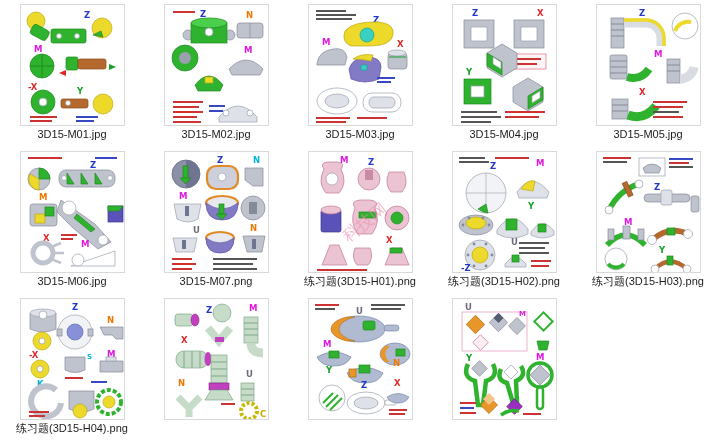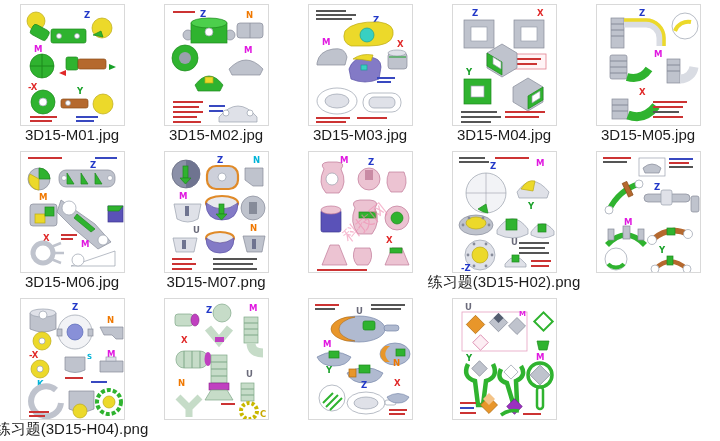--- a/index.html
+++ b/index.html
@@ -1,20 +1,20 @@
 <!DOCTYPE html>
 <html><head>
 <meta charset="utf-8">
 <style>
   html,body{margin:0;padding:0;background:#ffffff;}
   body{width:720px;height:441px;font-family:"Liberation Sans","DejaVu Sans",sans-serif;overflow:hidden;}
   .grid{display:grid;grid-template-columns:repeat(5,144px);grid-auto-rows:147px;width:720px;}
   .cell{display:flex;flex-direction:column;align-items:center;padding-top:4px;box-sizing:border-box;cursor:default;}
   .thumb{width:105px;height:122px;background:#fff;border:1px solid #d9d9d9;box-sizing:border-box;position:relative;overflow:hidden;}
-  .label{font-size:15px;color:#1c1c1c;margin-top:2px;white-space:nowrap;line-height:13px;text-align:center;}
+  .label{font-size:11px;color:#1c1c1c;margin-top:2px;white-space:nowrap;line-height:13px;text-align:center;}
   svg{display:block;}
   
   .g{fill:#2fb32f;stroke:#1d8a1d;stroke-width:.7}
   .g2{fill:#4ccf4c;stroke:#1d8a1d;stroke-width:.7}
   .y{fill:#ecd92a;stroke:#bba915;stroke-width:.7}
   .mt{fill:#bfc3cd;stroke:#868b99;stroke-width:.7}
   .mt2{fill:#dfe1e8;stroke:#9aa0ae;stroke-width:.7}
   .pu{fill:#837ac6;stroke:#5a52a8;stroke-width:.7}
   .pu2{fill:#5a52b8;stroke:#3c3690;stroke-width:.7}
   .pk{fill:#ecc3d2;stroke:#c07898;stroke-width:.7}
@@ -299,20 +299,21 @@
           <circle class="g" cx="88" cy="66" r="6"></circle>
         <text class="ax" x="77" y="91" fill="#e02828">X</text>
         <path class="pk" d="M13 113 l8 -20 h9 l8 20 z"></path>
         <path class="pk" d="M46 96 q-4 10 2 17 h11 q6 -7 2 -17 z"></path>
         <path class="pk" d="M76 113 l7 -17 h10 l7 17 z"></path>
           <rect class="g" x="81" y="96" width="12" height="5"></rect>
         <rect class="tr" x="8" y="117" width="50" height="2"></rect>
         <text transform="rotate(-38 50 72)" x="30" y="80" fill="#f08bb0" opacity=".6" font-size="17" font-family="DejaVu Sans,sans-serif">科技网</text>
       </svg>
     </div>
+    <div class="label">练习题(3D15-H01).png</div>
   </div>
 
   <div class="cell">
     <div class="thumb">
       <svg width="103" height="120" viewBox="0 0 103 120">
         <rect class="td" x="6" y="5" width="26" height="2"></rect>
           <rect class="td" x="6" y="9" width="30" height="2"></rect>
           <rect class="tr" x="42" y="5" width="34" height="2"></rect>
         <text class="ax" x="37" y="17" fill="#2238c8">Z</text>
         <circle class="wire" cx="33" cy="41" r="20"></circle>
@@ -384,20 +385,21 @@
           <rect class="g" x="70" y="76" width="8" height="7"></rect>
         <circle class="wh" cx="19" cy="107" r="11"></circle>
           <path d="M11 112 a11 11 0 0 0 16 0" stroke="#2fb32f" stroke-width="4" fill="none"></path>
         <text class="ax" x="62" y="101" fill="#18a028">Y</text>
         <path d="M58 117 q15 -15 32 0" stroke="#b5692e" stroke-width="4.5" fill="none"></path>
         <circle class="wh" cx="58" cy="117" r="4"></circle>
           <circle class="wh" cx="90" cy="117" r="4"></circle>
           <rect class="g" x="70" y="104" width="6" height="9"></rect>
       </svg>
     </div>
+    <div class="label">练习题(3D15-H03).png</div>
   </div>
 
   <div class="cell">
     <div class="thumb">
       <svg width="103" height="120" viewBox="0 0 103 120">
         <path class="mt" d="M9 14 h26 v16 q-13 6 -26 0 z"></path>
           <ellipse class="mt2" cx="22" cy="14" rx="13" ry="4"></ellipse>
           <circle class="wh" cx="22" cy="16" r="4"></circle>
         <circle class="y" cx="21" cy="42" r="9"></circle>
           <circle class="wh" cx="21" cy="42" r="3"></circle>

